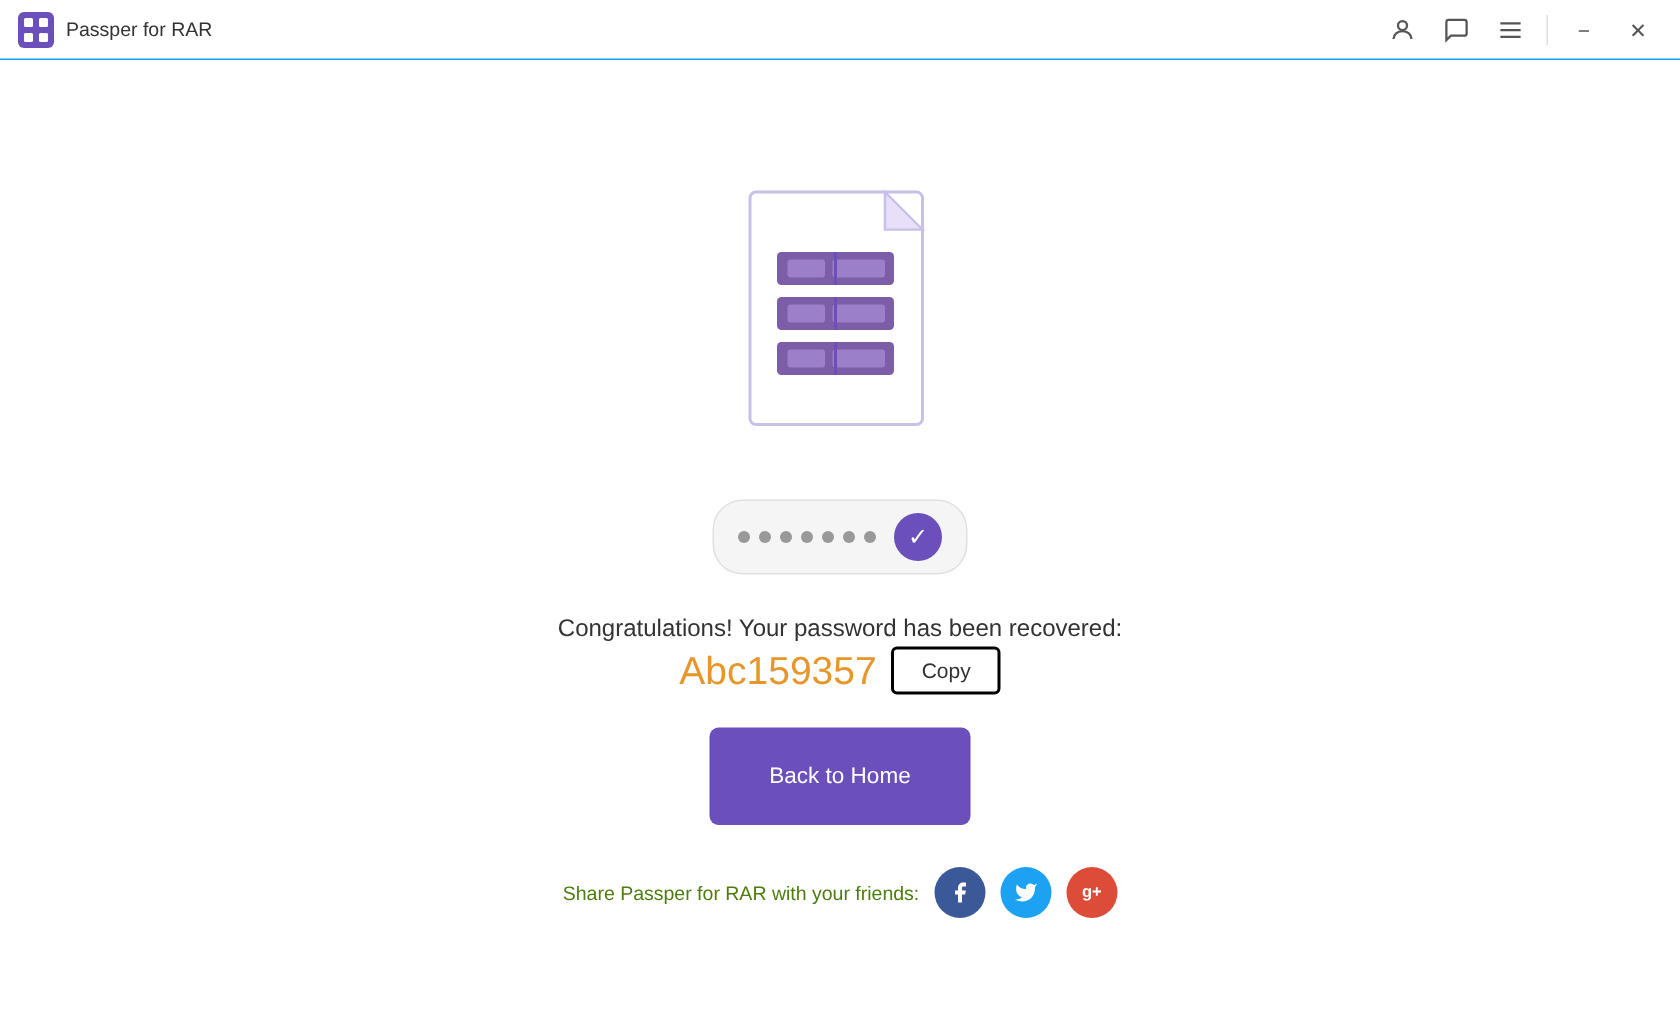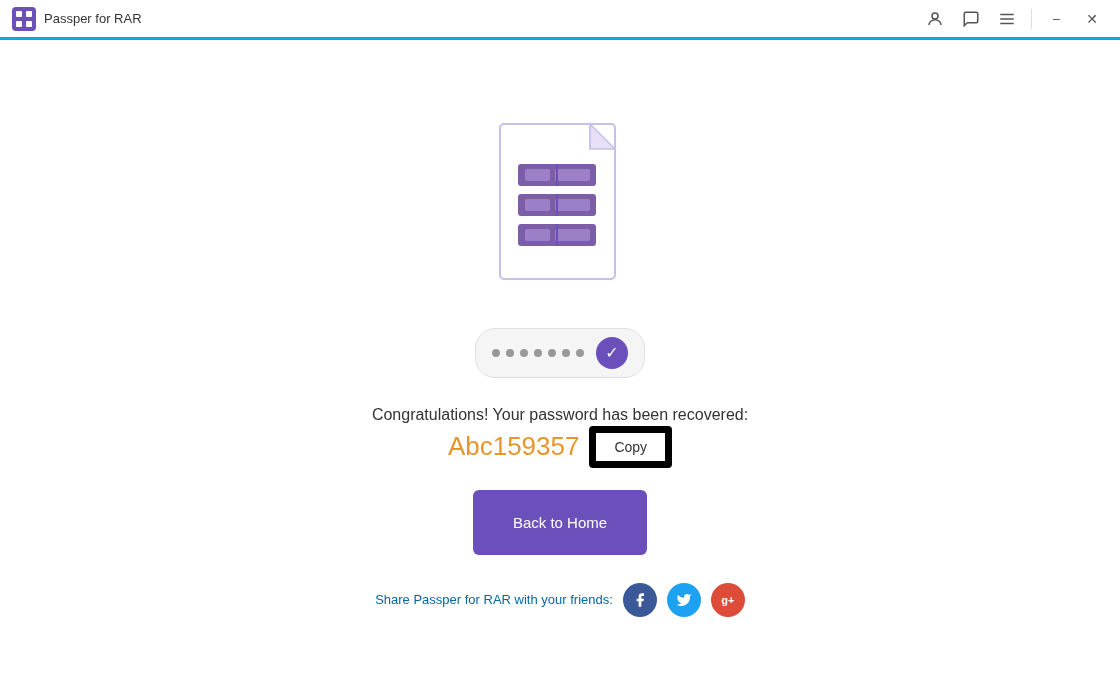--- a/index.html
+++ b/index.html
@@ -14,21 +14,21 @@
     }
 
     
     .titlebar {
       display: flex;
       align-items: center;
       justify-content: space-between;
       height: 40px;
       padding: 0 12px;
       background: #fff;
-      border-bottom: 3px solid #0ea5e9;
+      border-bottom: 1px solid #0ea5e9;
       flex-shrink: 0;
     }
     .titlebar-left {
       display: flex;
       align-items: center;
       gap: 8px;
     }
     .app-icon {
       width: 24px;
       height: 24px;
@@ -149,21 +149,21 @@
       align-items: center;
       gap: 10px;
       margin-bottom: 22px;
     }
     .password-value {
       font-size: 26px;
       font-weight: 500;
       color: #e8952a;
     }
     .copy-btn {
-      border: 7px solid #000000;
+      border: 2px solid #000000;
       background: #fff;
       border-radius: 4px;
       padding: 6px 18px;
       font-size: 14px;
       color: #333;
       cursor: pointer;
     }
 
     
     .back-btn {
@@ -178,21 +178,21 @@
     }
 
     
     .share-row {
       display: flex;
       align-items: center;
       gap: 10px;
     }
     .share-text {
       font-size: 13px;
-      color: #0369a1;
+      color: #4d7c0f;
     }
     .social-btn {
       width: 34px;
       height: 34px;
       border-radius: 50%;
       border: none;
       cursor: pointer;
       display: flex;
       align-items: center;
       justify-content: center;

